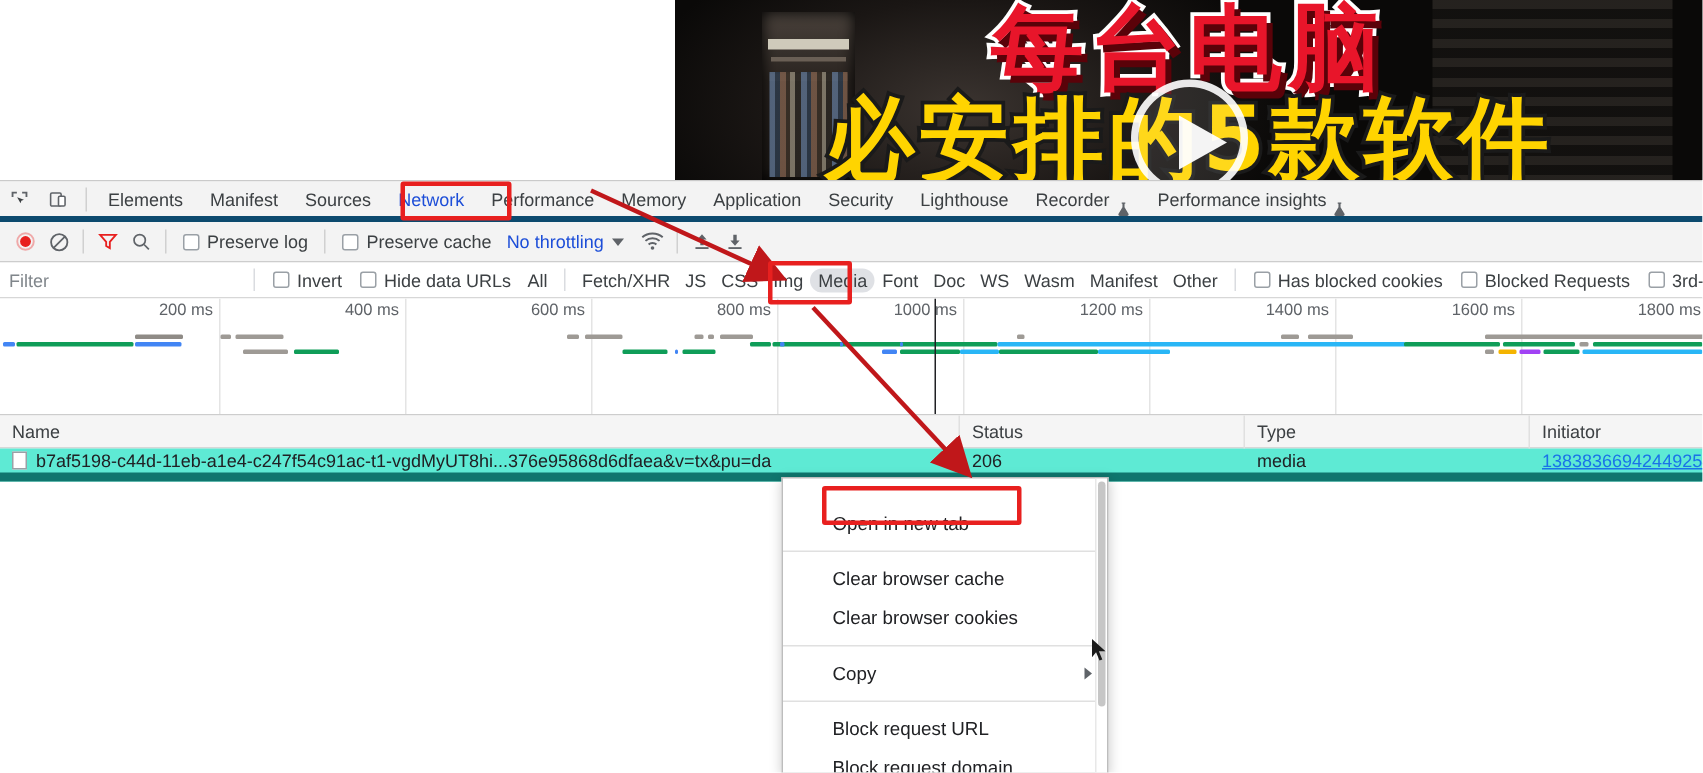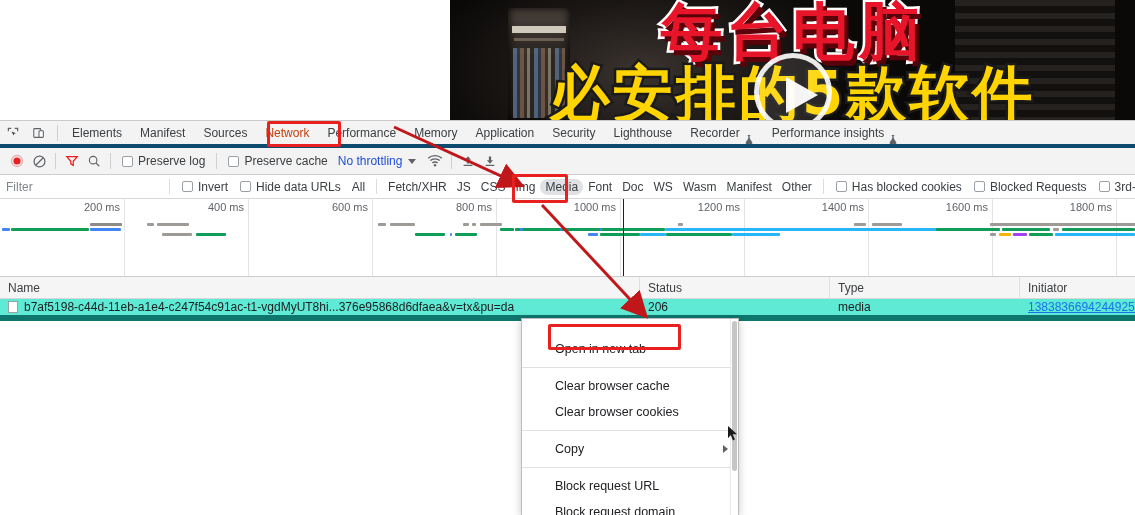--- a/index.html
+++ b/index.html
@@ -109,21 +109,21 @@
     width: 26px; height: 26px; display:inline-flex;
     align-items:center; justify-content:center; flex: 0 0 auto;
     color:#5f6368;
   }
   .tb-sep { width:1px; height:16px; background:#d0d0d0; margin:0 5px; flex:0 0 auto; }
   .tab {
     padding: 0 9px; height: 26px; line-height: 26px;
     color: #3c4043; font-size: 12px; flex: 0 0 auto;
     display:flex; align-items:center; gap:4px;
   }
-  .tab.selected { color:#c2410c; }
+  .tab.selected { color:#1d4ed8; }
   .flask {
     display:inline-block; width:10px; height:11px; position:relative; top:1px;
     color:#5f6368;
   }
 
   
   .nettool {
     position: relative; height: 27px; width:100%;
     background:#f3f3f3;
     border-bottom:1px solid #cdcdcd;
@@ -155,21 +155,21 @@
   .ftype { padding: 1px 5px; border-radius: 8px; color:#3c4043; flex:0 0 auto; font-size:12px;}
   .ftype.active { background:#dfe1e5; }
 
   
   .overview {
     position:relative; width:100%; height:78px; background:#fff;
     border-bottom:1px solid #cdcdcd; overflow:hidden;
   }
   .ruler { position:absolute; inset:0; }
   .tick {
-    position:absolute; top:0; height:78px; border-right:1px solid #e4e4e4;
+    position:absolute; top:0; height:78px; border-right:1px solid #e4e4e4;margin-left:22px;
   }
   .tick span {
     position:absolute; right:4px; top:2px; font-size:11px; color:#5f6368;
     white-space:nowrap;
   }
   .ov-row { position:absolute; height:3px; border-radius:1px; }
   .playhead { position:absolute; top:0; width:1px; height:78px; background:#202124; }
 
   
   .reqtable { position:relative; width:100%; }

